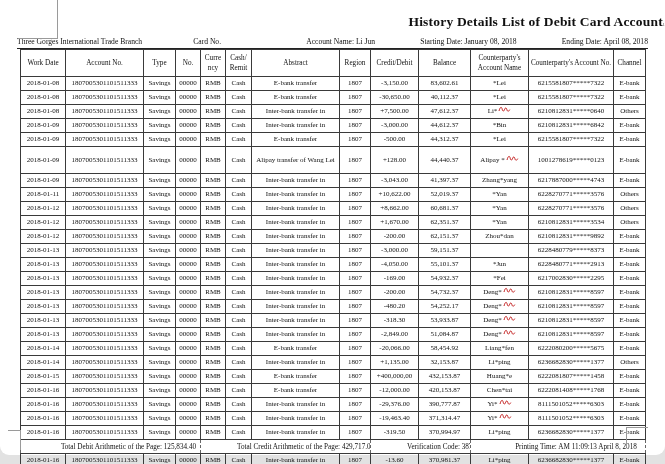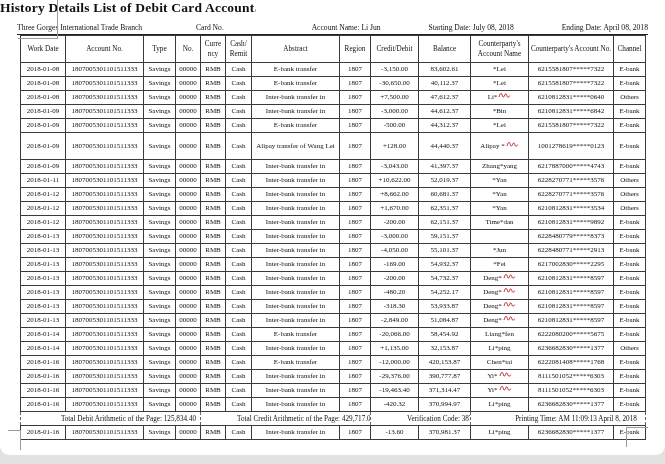--- a/index.html
+++ b/index.html
@@ -17,22 +17,22 @@
   
   .crop{position:absolute;background:#9a9a9a;}
   .tl-v{left:57px;top:0;width:1px;height:38px;}
   .tl-h{left:18px;top:38px;width:40px;height:1px;}
   .bl-h{left:8px;top:430px;width:13px;height:1px;}
   .bl-v{left:20px;top:430px;width:1px;height:20px;}
   .br-h{left:626px;top:427px;width:22px;height:1px;}
   .br-v{left:626px;top:427px;width:1px;height:20px;}
 
   .doc-title{
-    text-align:left;font-weight:bold;font-size:13.5px;
-    letter-spacing:.2px;
+    text-align:right;font-weight:bold;font-size:13.5px;
+    padding-top:14px;letter-spacing:.2px;
   }
   .doc-title .pmark{font-size:7px;color:#888;font-weight:normal;}
   .meta{
     display:flex;justify-content:space-between;align-items:flex-end;
     margin:7px 17px 0 17px;
     font-size:7.6px;font-weight:normal;
     border-bottom:1px solid #222;
     padding-bottom:2px;
     white-space:nowrap;
   }
@@ -74,21 +74,21 @@
 <div class="paper">
 
   <div class="doc-title">
     <span>History Details List of Debit Card Account</span><span class="pmark">ı</span>
   </div>
 
   <div class="meta">
     <span class="m-branch">Three Gorges International Trade Branch</span>
     <span class="m-card">Card No.</span>
     <span>Account Name: Li Jun</span>
-    <span>Starting Date: July 08, 2018</span>
+    <span>Starting Date: January 08, 2018</span>
     <span>Ending Date: April 08, 2018</span>
   </div>
 
   <table>
     <colgroup>
       <col class="c-date">
         <col class="c-acct">
         <col class="c-type">
         <col class="c-no">
       <col class="c-curr">
@@ -277,21 +277,21 @@
           <td>2018-01-12</td>
           <td>1807005301101511333</td>
           <td>Savings</td>
           <td>00000</td>
           <td>RMB</td>
           <td>Cash</td>
           <td>Inter-bank transfer in</td>
           <td>1807</td>
           <td>-200.00</td>
           <td>62,151.37</td>
-          <td>Time*dan</td>
+          <td>Zhou*dan</td>
           <td>6210812831*****9892</td>
           <td>E-bank</td>
         </tr>
         <tr>
           <td>2018-01-13</td>
           <td>1807005301101511333</td>
           <td>Savings</td>
           <td>00000</td>
           <td>RMB</td>
           <td>Cash</td>
@@ -425,20 +425,35 @@
           <td>Cash</td>
           <td>Inter-bank transfer in</td>
           <td>1807</td>
           <td>+1,135.00</td>
           <td>32,153.87</td>
           <td>Li*ping</td>
           <td>6236682830*****1377</td>
           <td>Others</td>
         </tr>
         <tr>
+          <td>2018-01-15</td>
+          <td>1807005301101511333</td>
+          <td>Savings</td>
+          <td>00000</td>
+          <td>RMB</td>
+          <td>Cash</td>
+          <td>E-bank transfer</td>
+          <td>1807</td>
+          <td>+400,000,00</td>
+          <td>432,153.87</td>
+          <td>Huang*e</td>
+          <td>6222081807*****1458</td>
+          <td>E-bank</td>
+        </tr>
+        <tr>
           <td>2018-01-16</td>
           <td>1807005301101511333</td>
           <td>Savings</td>
           <td>00000</td>
           <td>RMB</td>
           <td>Cash</td>
           <td>E-bank transfer</td>
           <td>1807</td>
           <td>-12,000.00</td>
           <td>420,153.87</td>
@@ -482,21 +497,21 @@
         </tr>
         <tr>
           <td>2018-01-16</td>
           <td>1807005301101511333</td>
           <td>Savings</td>
           <td>00000</td>
           <td>RMB</td>
           <td>Cash</td>
           <td>Inter-bank transfer in</td>
           <td>1807</td>
-          <td>-420.32</td>
+          <td>-319.50</td>
           <td>370,994.97</td>
           <td>Li*ping</td>
           <td>6236682830*****1377</td>
           <td>E-bank</td>
         </tr>
         <tr class="totals">
           <td colspan="4">Total Debit Arithmetic of the Page: 125,834.40</td>
           <td colspan="4">Total Credit Arithmetic of the Page: 429,717.00</td>
           <td colspan="2">Verification Code: 387A00625026</td>
           <td colspan="3">Printing Time: AM 11:09:13 April 8, 2018</td>

